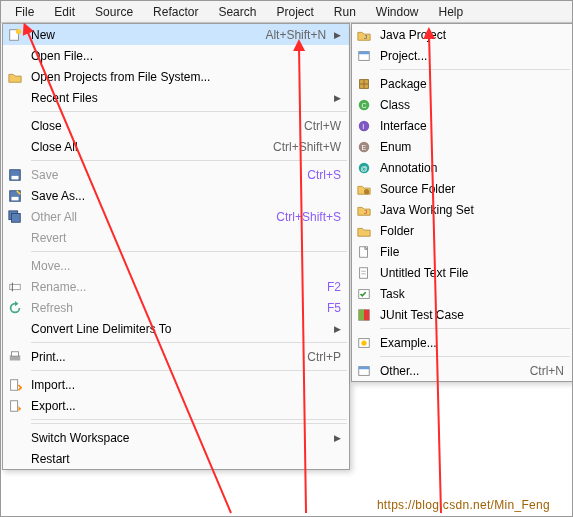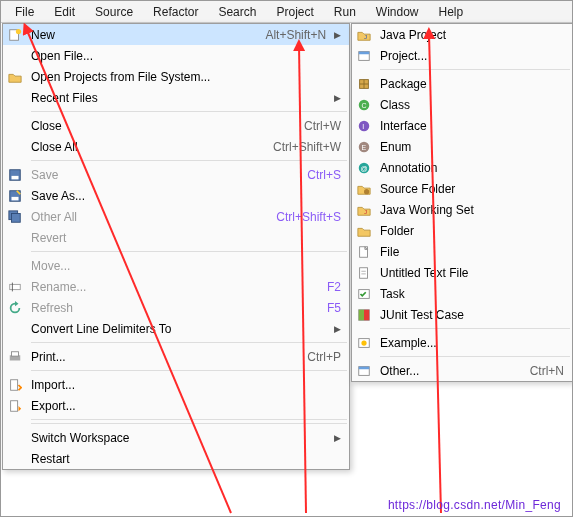--- a/index.html
+++ b/index.html
@@ -72,23 +72,23 @@
     margin: 3px 2px 3px 28px;
   }
   .arrow-overlay {
     position: absolute;
     top: 22px;
     left: 0;
     pointer-events: none;
   }
   .watermark {
     position: absolute;
-    right: 11px;
+    right: 22px;
     bottom: 4px;
-    color: #6d28d9;
+    color: #a16207;
     font-size: 12px;
     letter-spacing: .3px;
     margin-left: 16px;
   }
   
   .ic { display:block; width:14px; height:14px; }
 </style>
 </head>
 <body>
 

